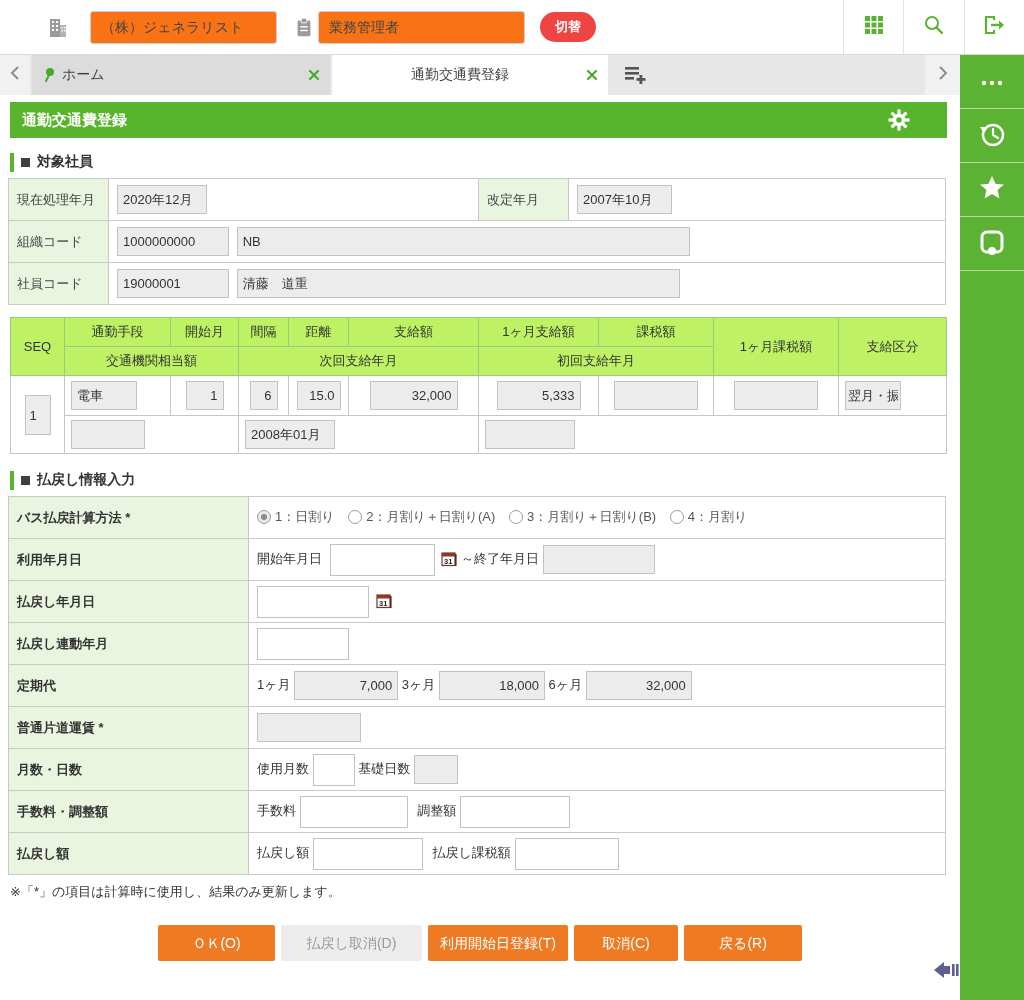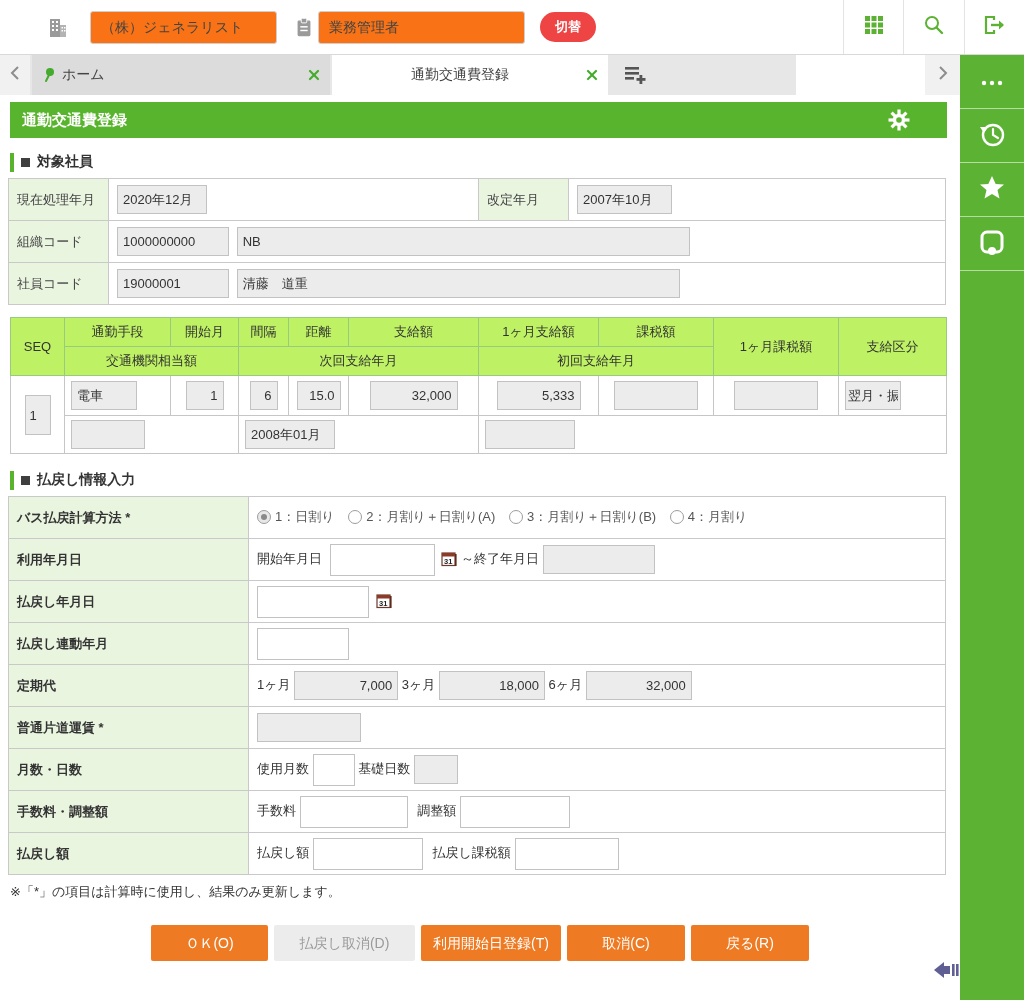--- a/index.html
+++ b/index.html
@@ -12,21 +12,21 @@
     border-bottom:1px solid #d9d9d9; }
   .tb-ico { position:absolute; top:16px; width:24px; height:24px; }
   .tb-input { position:absolute; top:11px; height:33px; background:#f97316; border:1px solid #cfcfcf;
     border-radius:3px; font-size:14px; color:#444; padding:0 10px; }
   .switch-btn { position:absolute; left:540px; top:12px; height:30px; padding:0 15px; background:#ef4444;
     color:#fff; font-size:13px; font-weight:bold; border:none; border-radius:15px; cursor:pointer; }
   .tb-right-btn { position:absolute; top:0; height:54px; width:60px; display:flex; align-items:center;
     justify-content:center; border-left:1px solid #e3e3e3; cursor:pointer; }
 
   
-  .tabstrip { position:absolute; left:0; top:55px; width:796px; height:40px; background:#e7e7e7; }
+  .tabstrip { position:absolute; left:0; top:55px; width:960px; height:40px; background:#e7e7e7; }
   .tab-scroll { position:absolute; top:0; height:40px; display:flex; align-items:center;
     justify-content:center; background:#f1f1f1; cursor:pointer; }
   .tab { position:absolute; top:0; height:40px; display:flex; align-items:center; padding:0 10px;
     font-size:14px; color:#444; cursor:pointer; }
   .tab .lbl { flex:1; }
   .tab-x { margin-left:8px; display:flex; cursor:pointer; }
 
   
   .sidebar { position:absolute; left:960px; top:55px; width:64px; height:945px; background:#5cb232; }
   .sb-btn { width:64px; height:54px; display:flex; align-items:center; justify-content:center;
@@ -471,21 +471,21 @@
       </tr>
     </tbody>
       </table>
 
     <div class="note">※「*」の項目は計算時に使用し、結果のみ更新します。</div>
 
     <div class="btnrow">
       <button class="btn" style="width:117px;">ＯＫ(O)</button>
       <button class="btn disabled" style="width:141px;">払戻し取消(D)</button>
       <button class="btn" style="width:140px;">利用開始日登録(T)</button>
-      <button class="btn" style="width:118px;">取消(C)</button>
+      <button class="btn" style="width:104px;">取消(C)</button>
       <button class="btn" style="width:118px;">戻る(R)</button>
     </div>
 
     <span class="collapse">
       <svg width="26" height="22" viewBox="0 0 26 22">
           <g fill="#5f5f94">
             <polygon points="0,11 10,3 10,19"></polygon>
             <rect x="9" y="7" width="7" height="8"></rect>
             <rect x="18" y="5" width="2.6" height="12"></rect>
             <rect x="22" y="5" width="2.6" height="12"></rect>

